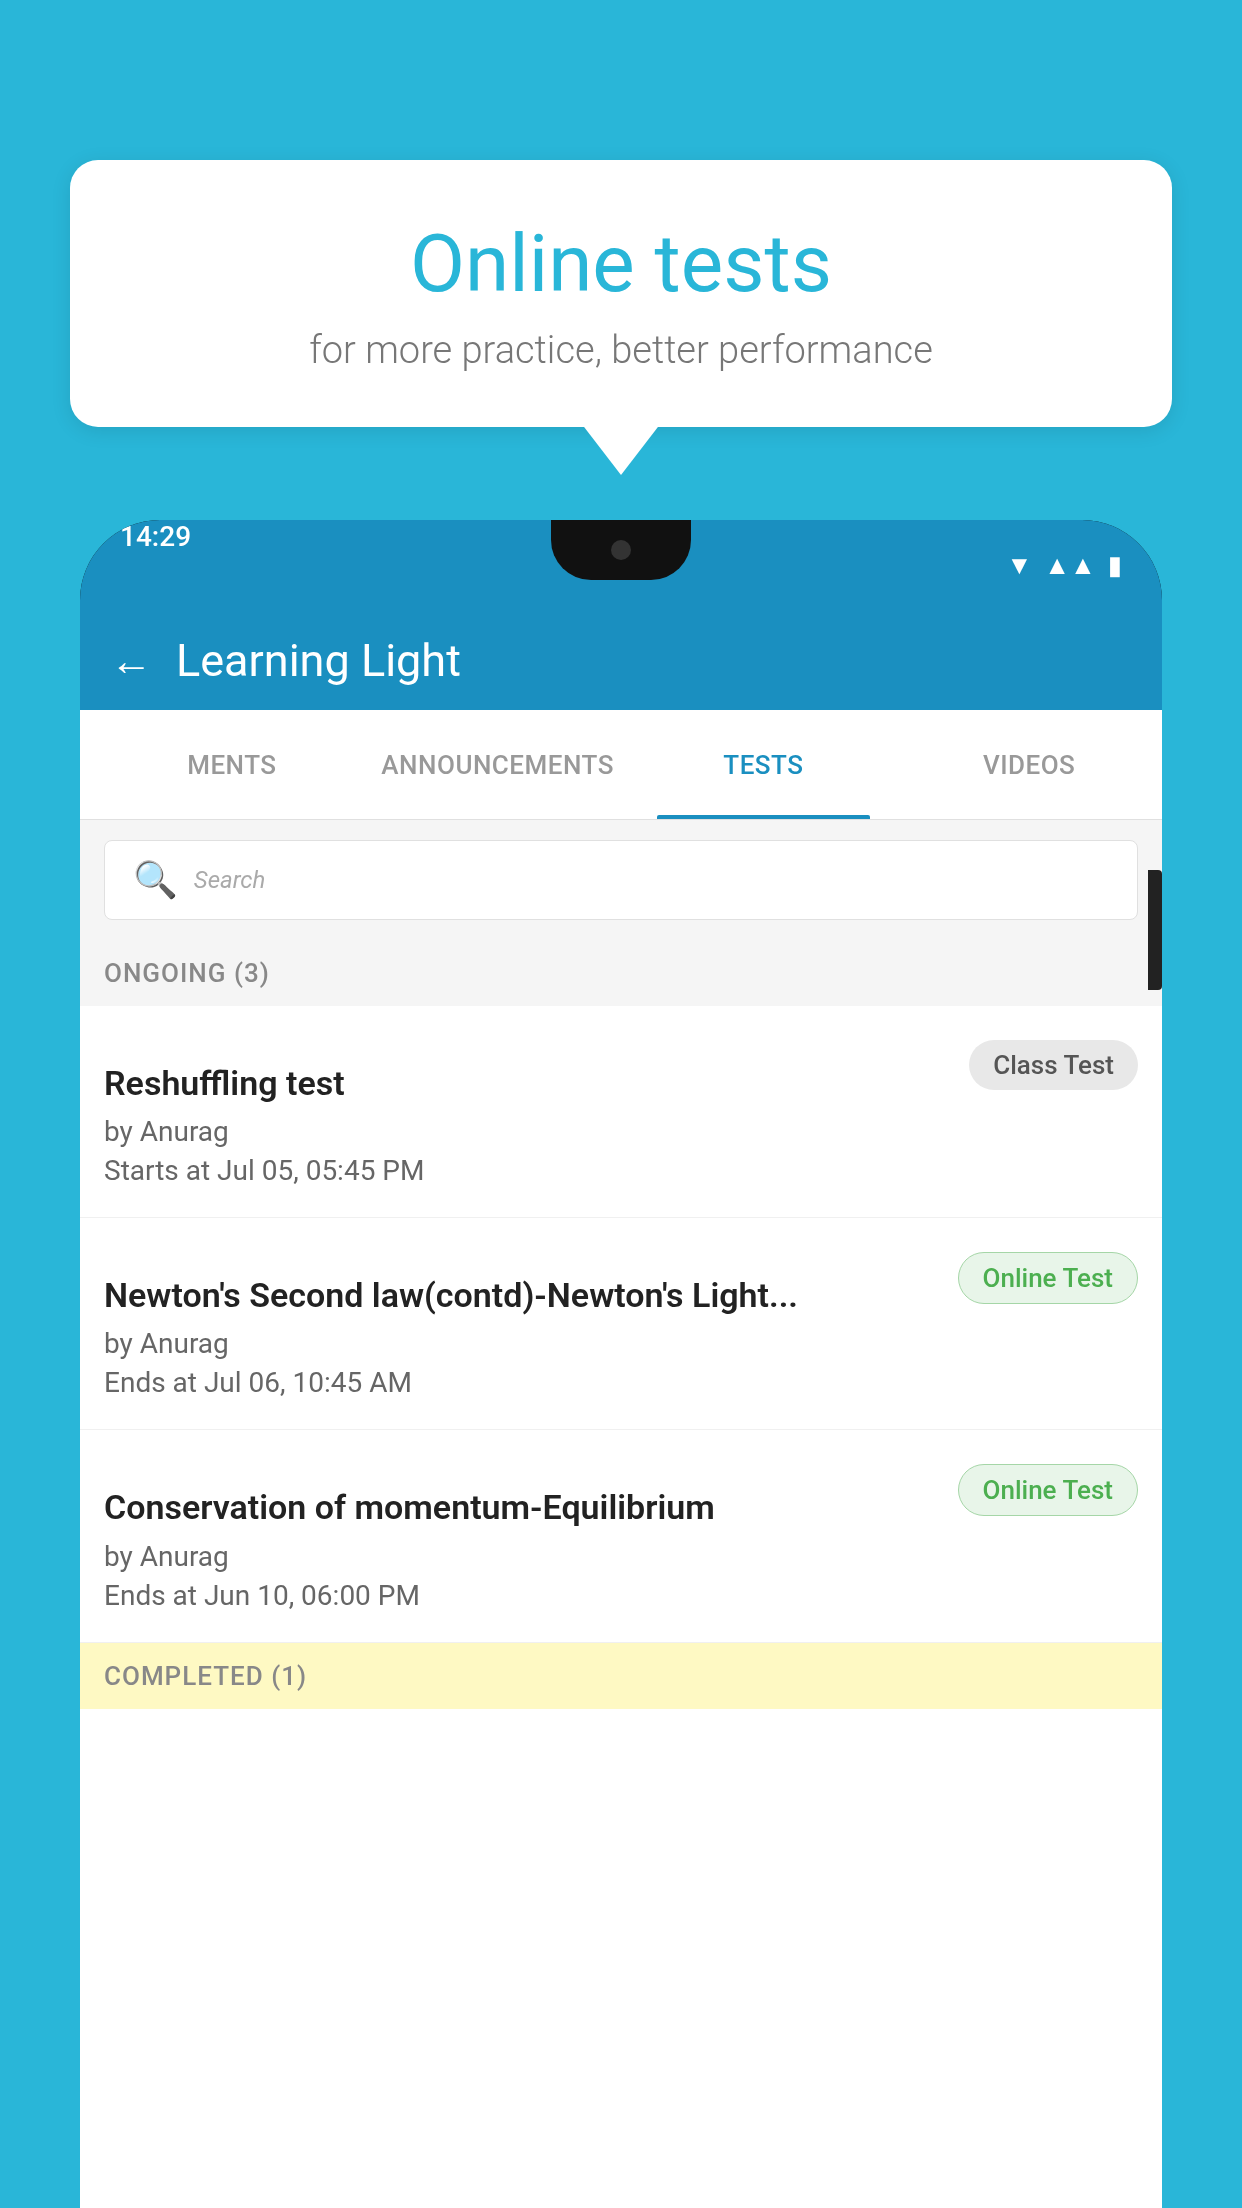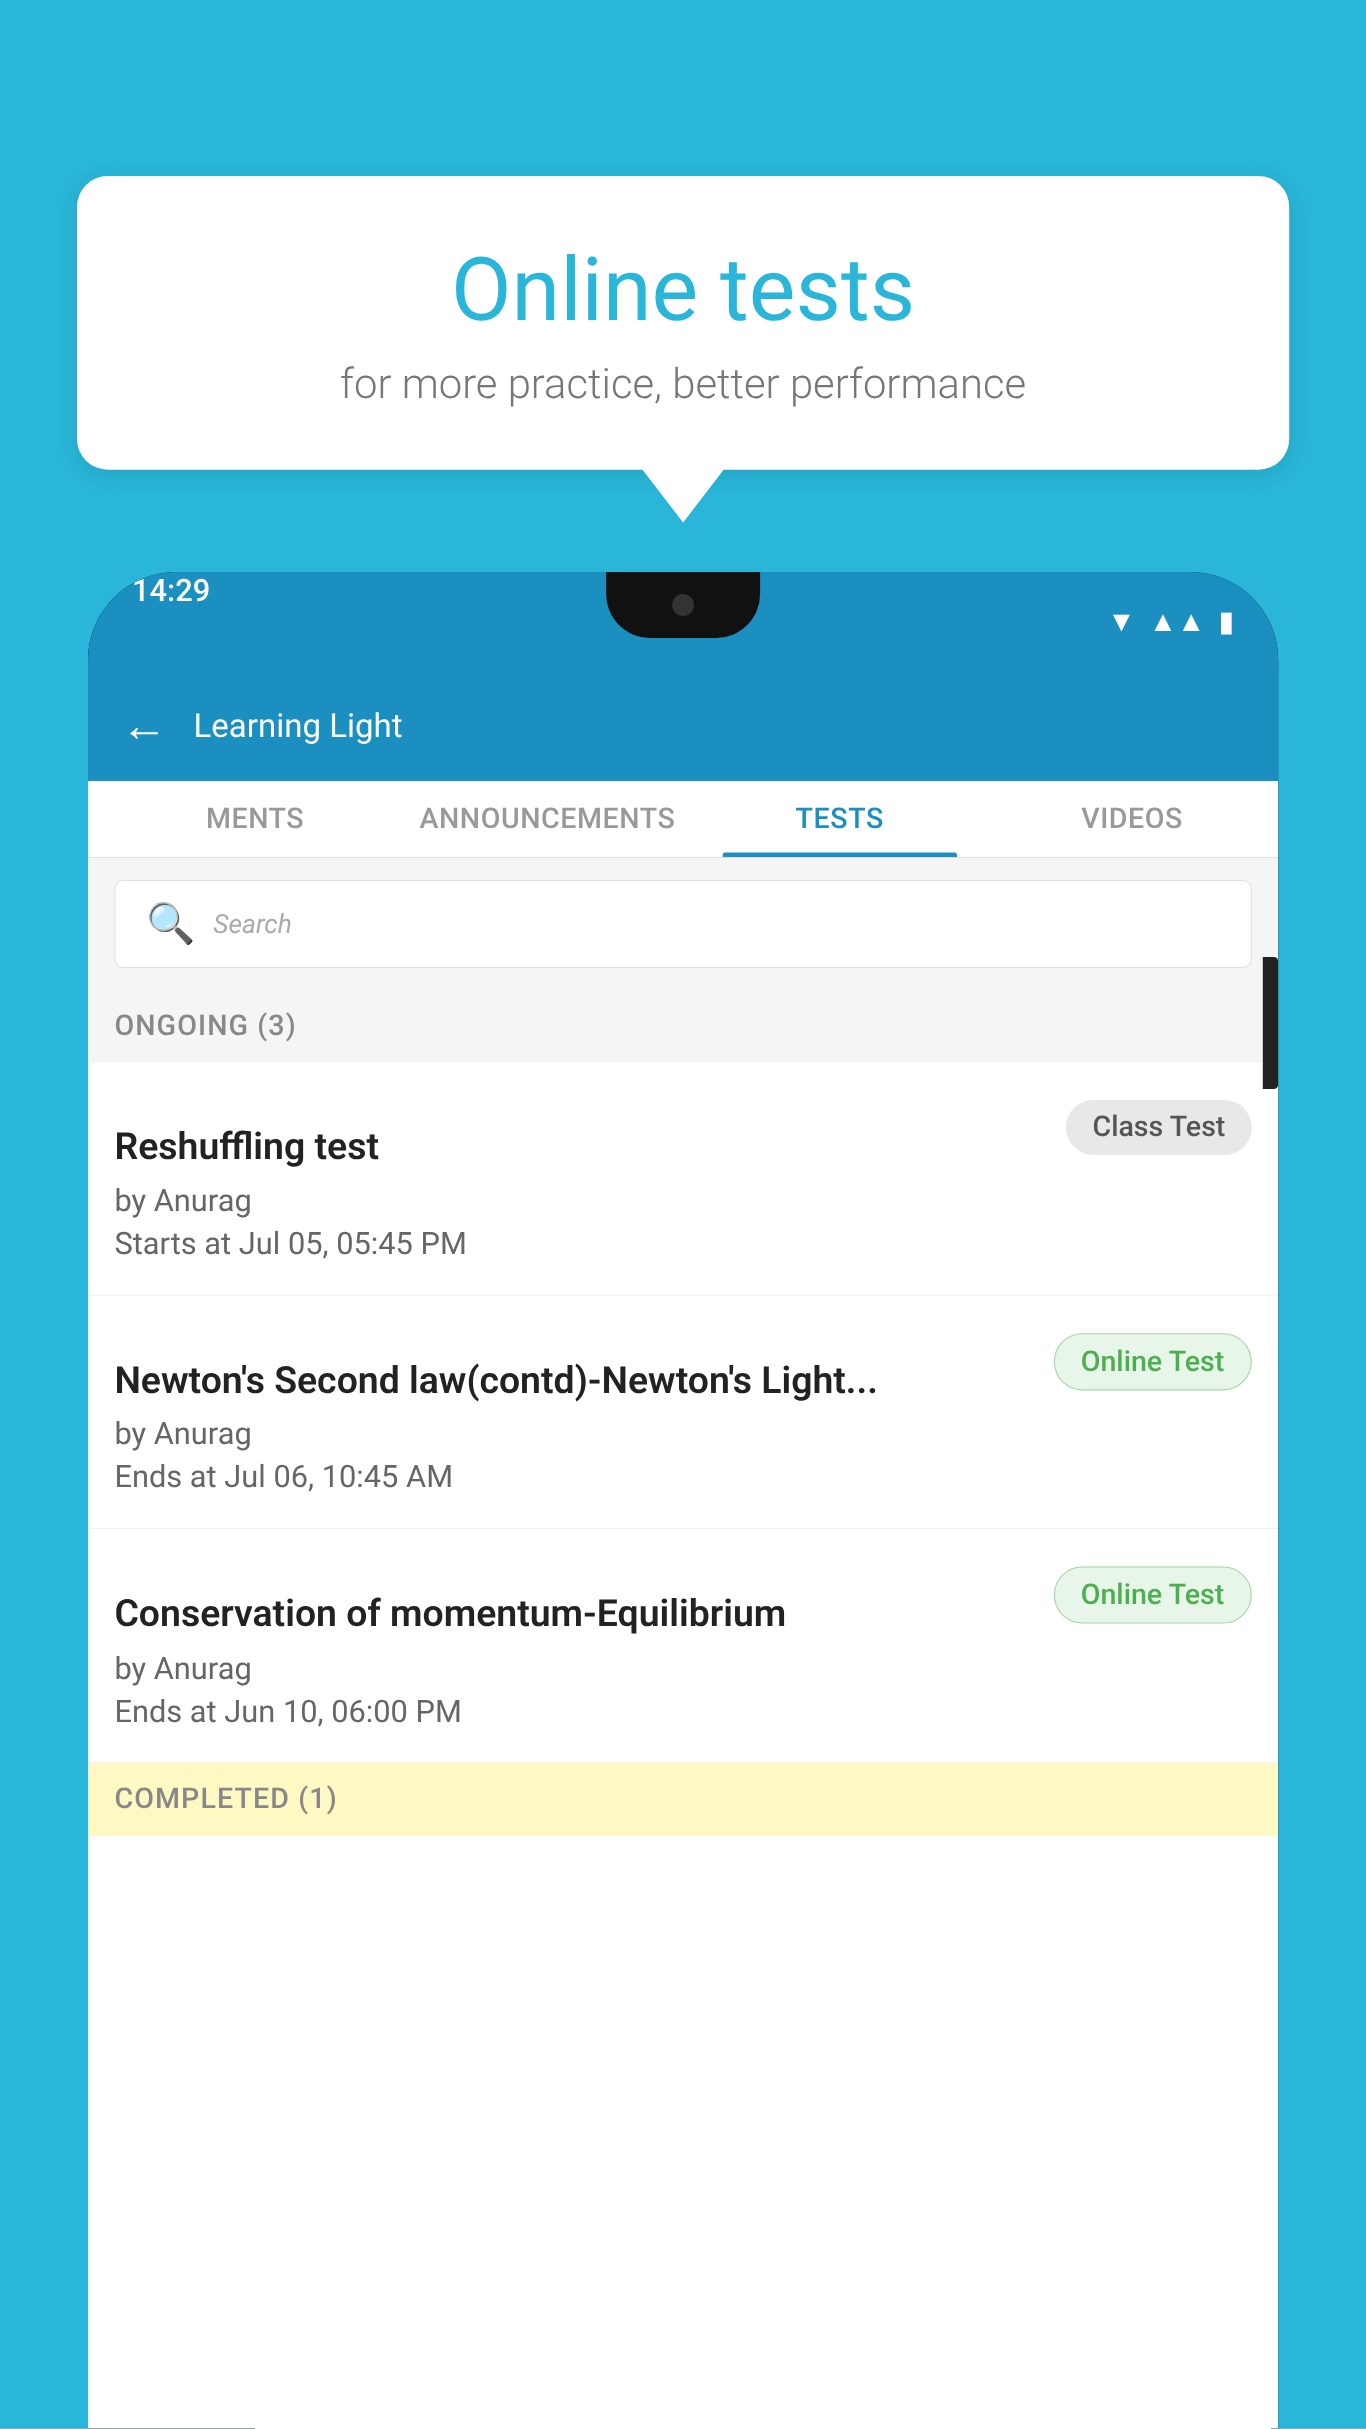--- a/index.html
+++ b/index.html
@@ -124,30 +124,30 @@
     }
 
     .back-arrow {
       color: white;
       font-size: 42px;
       margin-right: 24px;
     }
 
     .app-title {
       color: white;
-      font-size: 30px;
+      font-size: 45px;
       font-weight: 400;
     }
 
     
     .tabs-bar {
       background: white;
       display: flex;
       align-items: center;
-      height: 70px;
+      height: 110px;
       border-bottom: 1px solid #e0e0e0;
       padding-left: 19px;
     }
 
     .tab-item {
       flex: 1;
       height: 100%;
       display: flex;
       align-items: center;
       justify-content: center;

